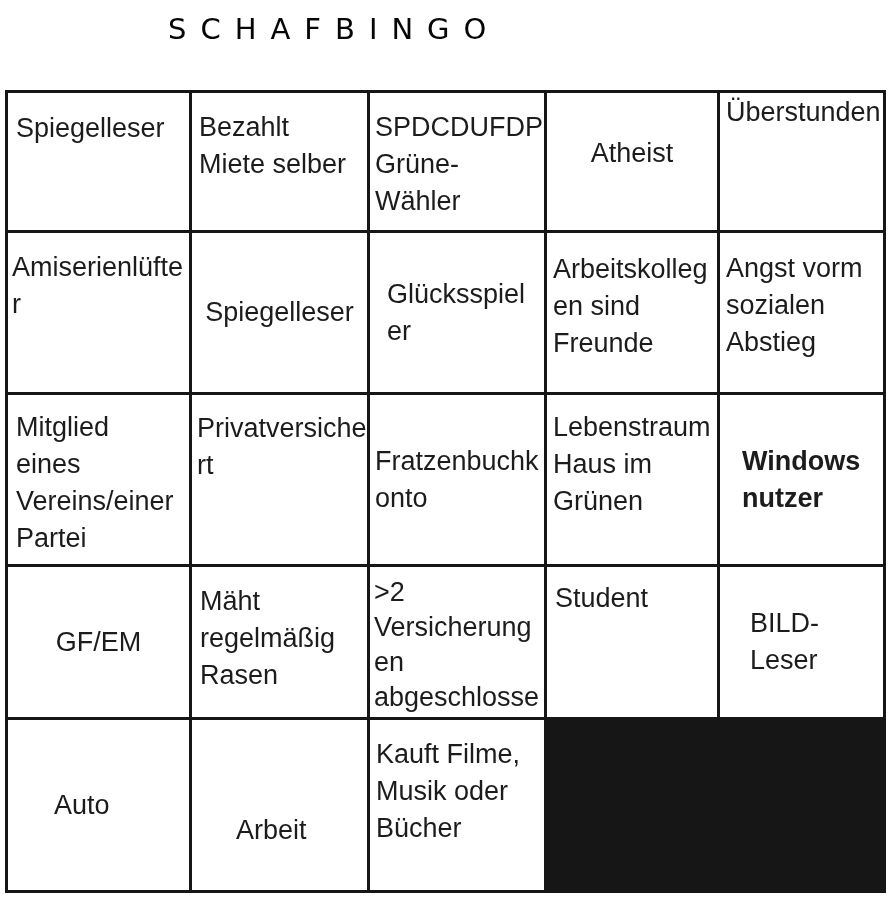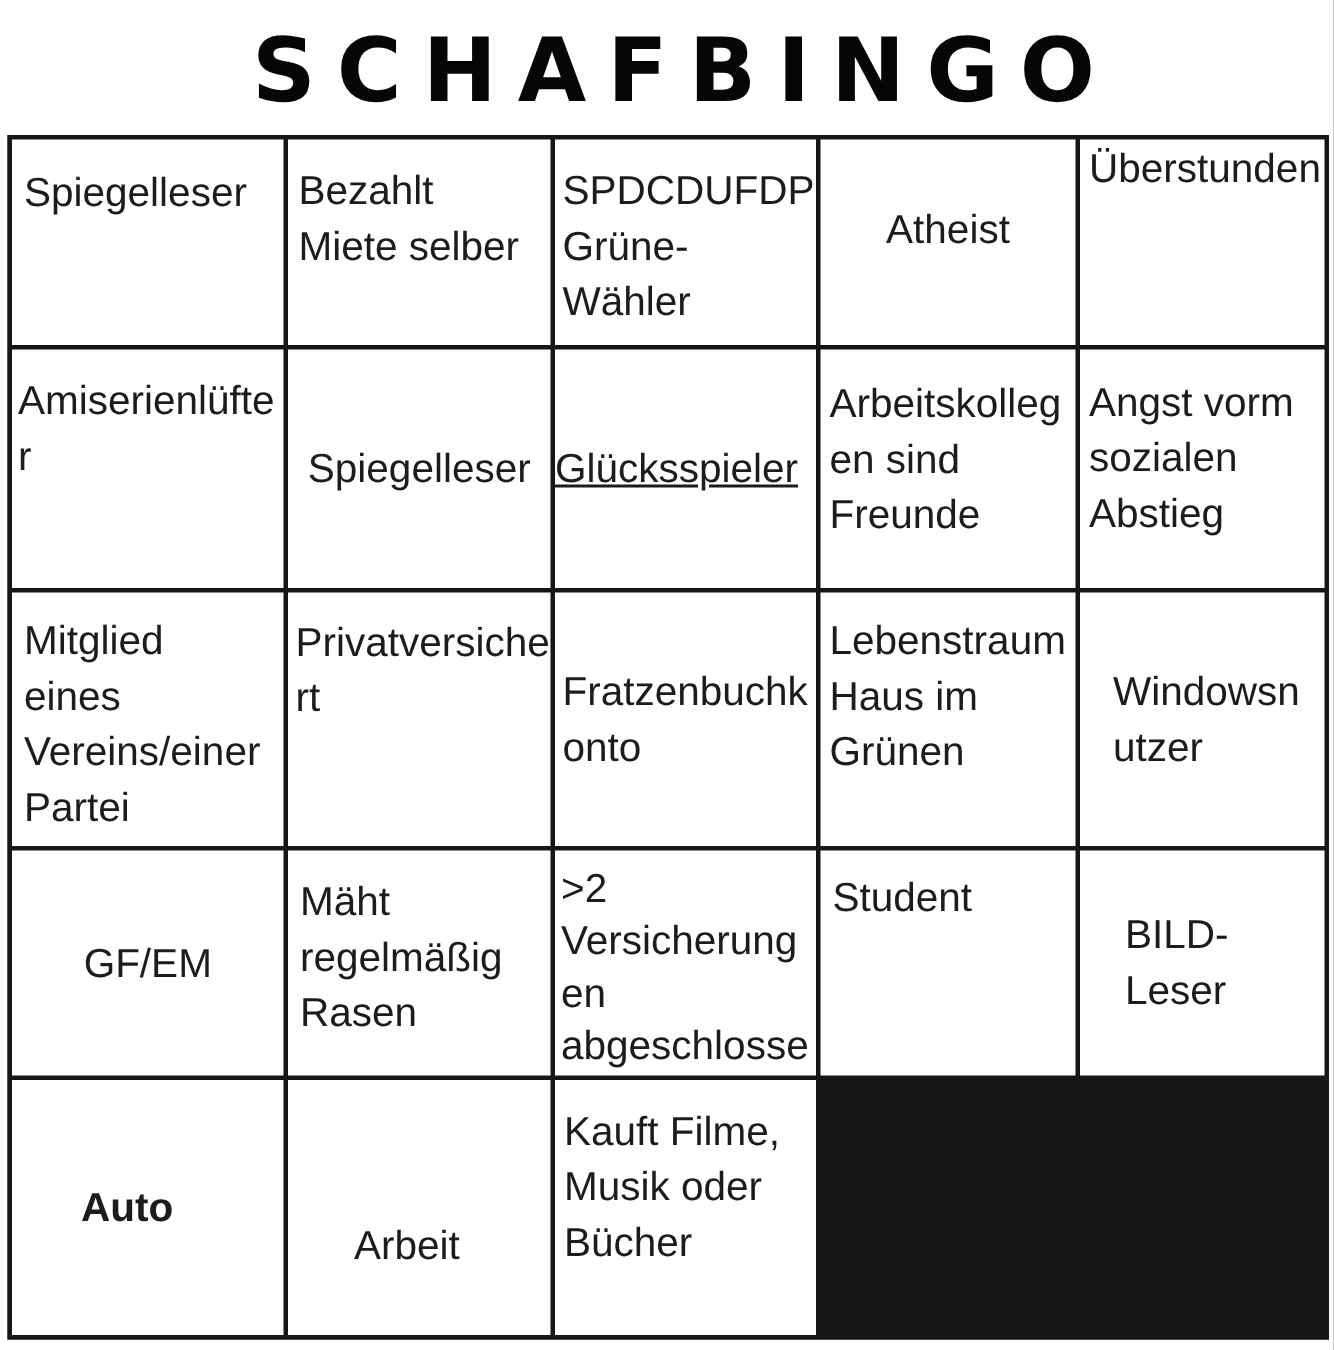--- a/index.html
+++ b/index.html
@@ -4,21 +4,21 @@
 <style>
   html,body{margin:0;padding:0;background:#ffffff;}
   body{
     width:889px;height:900px;position:relative;overflow:hidden;
     font-family:"Liberation Sans","DejaVu Sans",sans-serif;
     color:#1c1c1c;
   }
   .title{
     position:absolute;left:168px;top:12px;
     font-family:"DejaVu Sans","Liberation Sans",sans-serif;
-    font-weight:bold;font-size:59px;letter-spacing:14px;
+    font-weight:normal;font-size:29px;letter-spacing:14px;
     color:#060606;white-space:nowrap;
   }
   .grid{
     position:absolute;left:5px;top:90px;
     display:grid;
     grid-template-columns:181px 175px 174px 170px 163px;
     grid-template-rows:137px 159px 169px 150px 170px;
     gap:3px;border:3px solid #161616;background:#161616;
   }
   .cell{
@@ -31,34 +31,34 @@
   }
   .vc{justify-content:center;padding-top:0;padding-bottom:0;}
   .hc{text-align:center;padding-left:0;padding-right:0;}
   
   .r1c1{padding:17px 4px 4px 8px;}
   .r1c2{padding:16px 10px 16px 7px;}
   .r1c3{padding:16px 0 4px 5px;}
   .r1c4{padding:42px 0 4px 0;}
   .r1c5{padding:1px 0 4px 6px;}
   .r2c1{padding:16px 4px 4px 4px;}
-  .r2c3{padding-left:0;text-decoration:underline;}
+  .r2c3{padding-left:17px;}
   .r2c4{padding:18px 2px 4px 6px;}
   .r2c5{padding:17px 0 4px 6px;}
   .r3c1{padding:14px 12px 4px 8px;}
   .r3c2{padding:15px 0 4px 5px;}
   .r3c3{padding-left:5px;}
   .r3c4{padding:14px 0 4px 6px;}
-  .r3c5{padding-left:22px;padding-right:12px;}
+  .r3c5{padding-left:22px;padding-right:12px;font-weight:bold;}
   .r4c2{padding:16px 0 4px 8px;}
   .r4c3{padding:17px 0 4px 6px;}
   .r4c4{padding:8px 0 4px 4px;line-height:35px;}
   .r4c5{padding:13px 0 4px 8px;}
   .r5c1{padding-left:30px;}
-  .r5c2{padding-left:46px;font-weight:bold;}
+  .r5c2{padding-left:46px;}
   .r5c3{padding:92px 0 4px 44px;}
   .r5c4{padding-left:13px;}
   .r5c5{padding:16px 0 4px 6px;}
 </style>
 </head>
 <body>
 
 <div class="title">SCHAFBINGO</div>
 
 <div class="grid">

